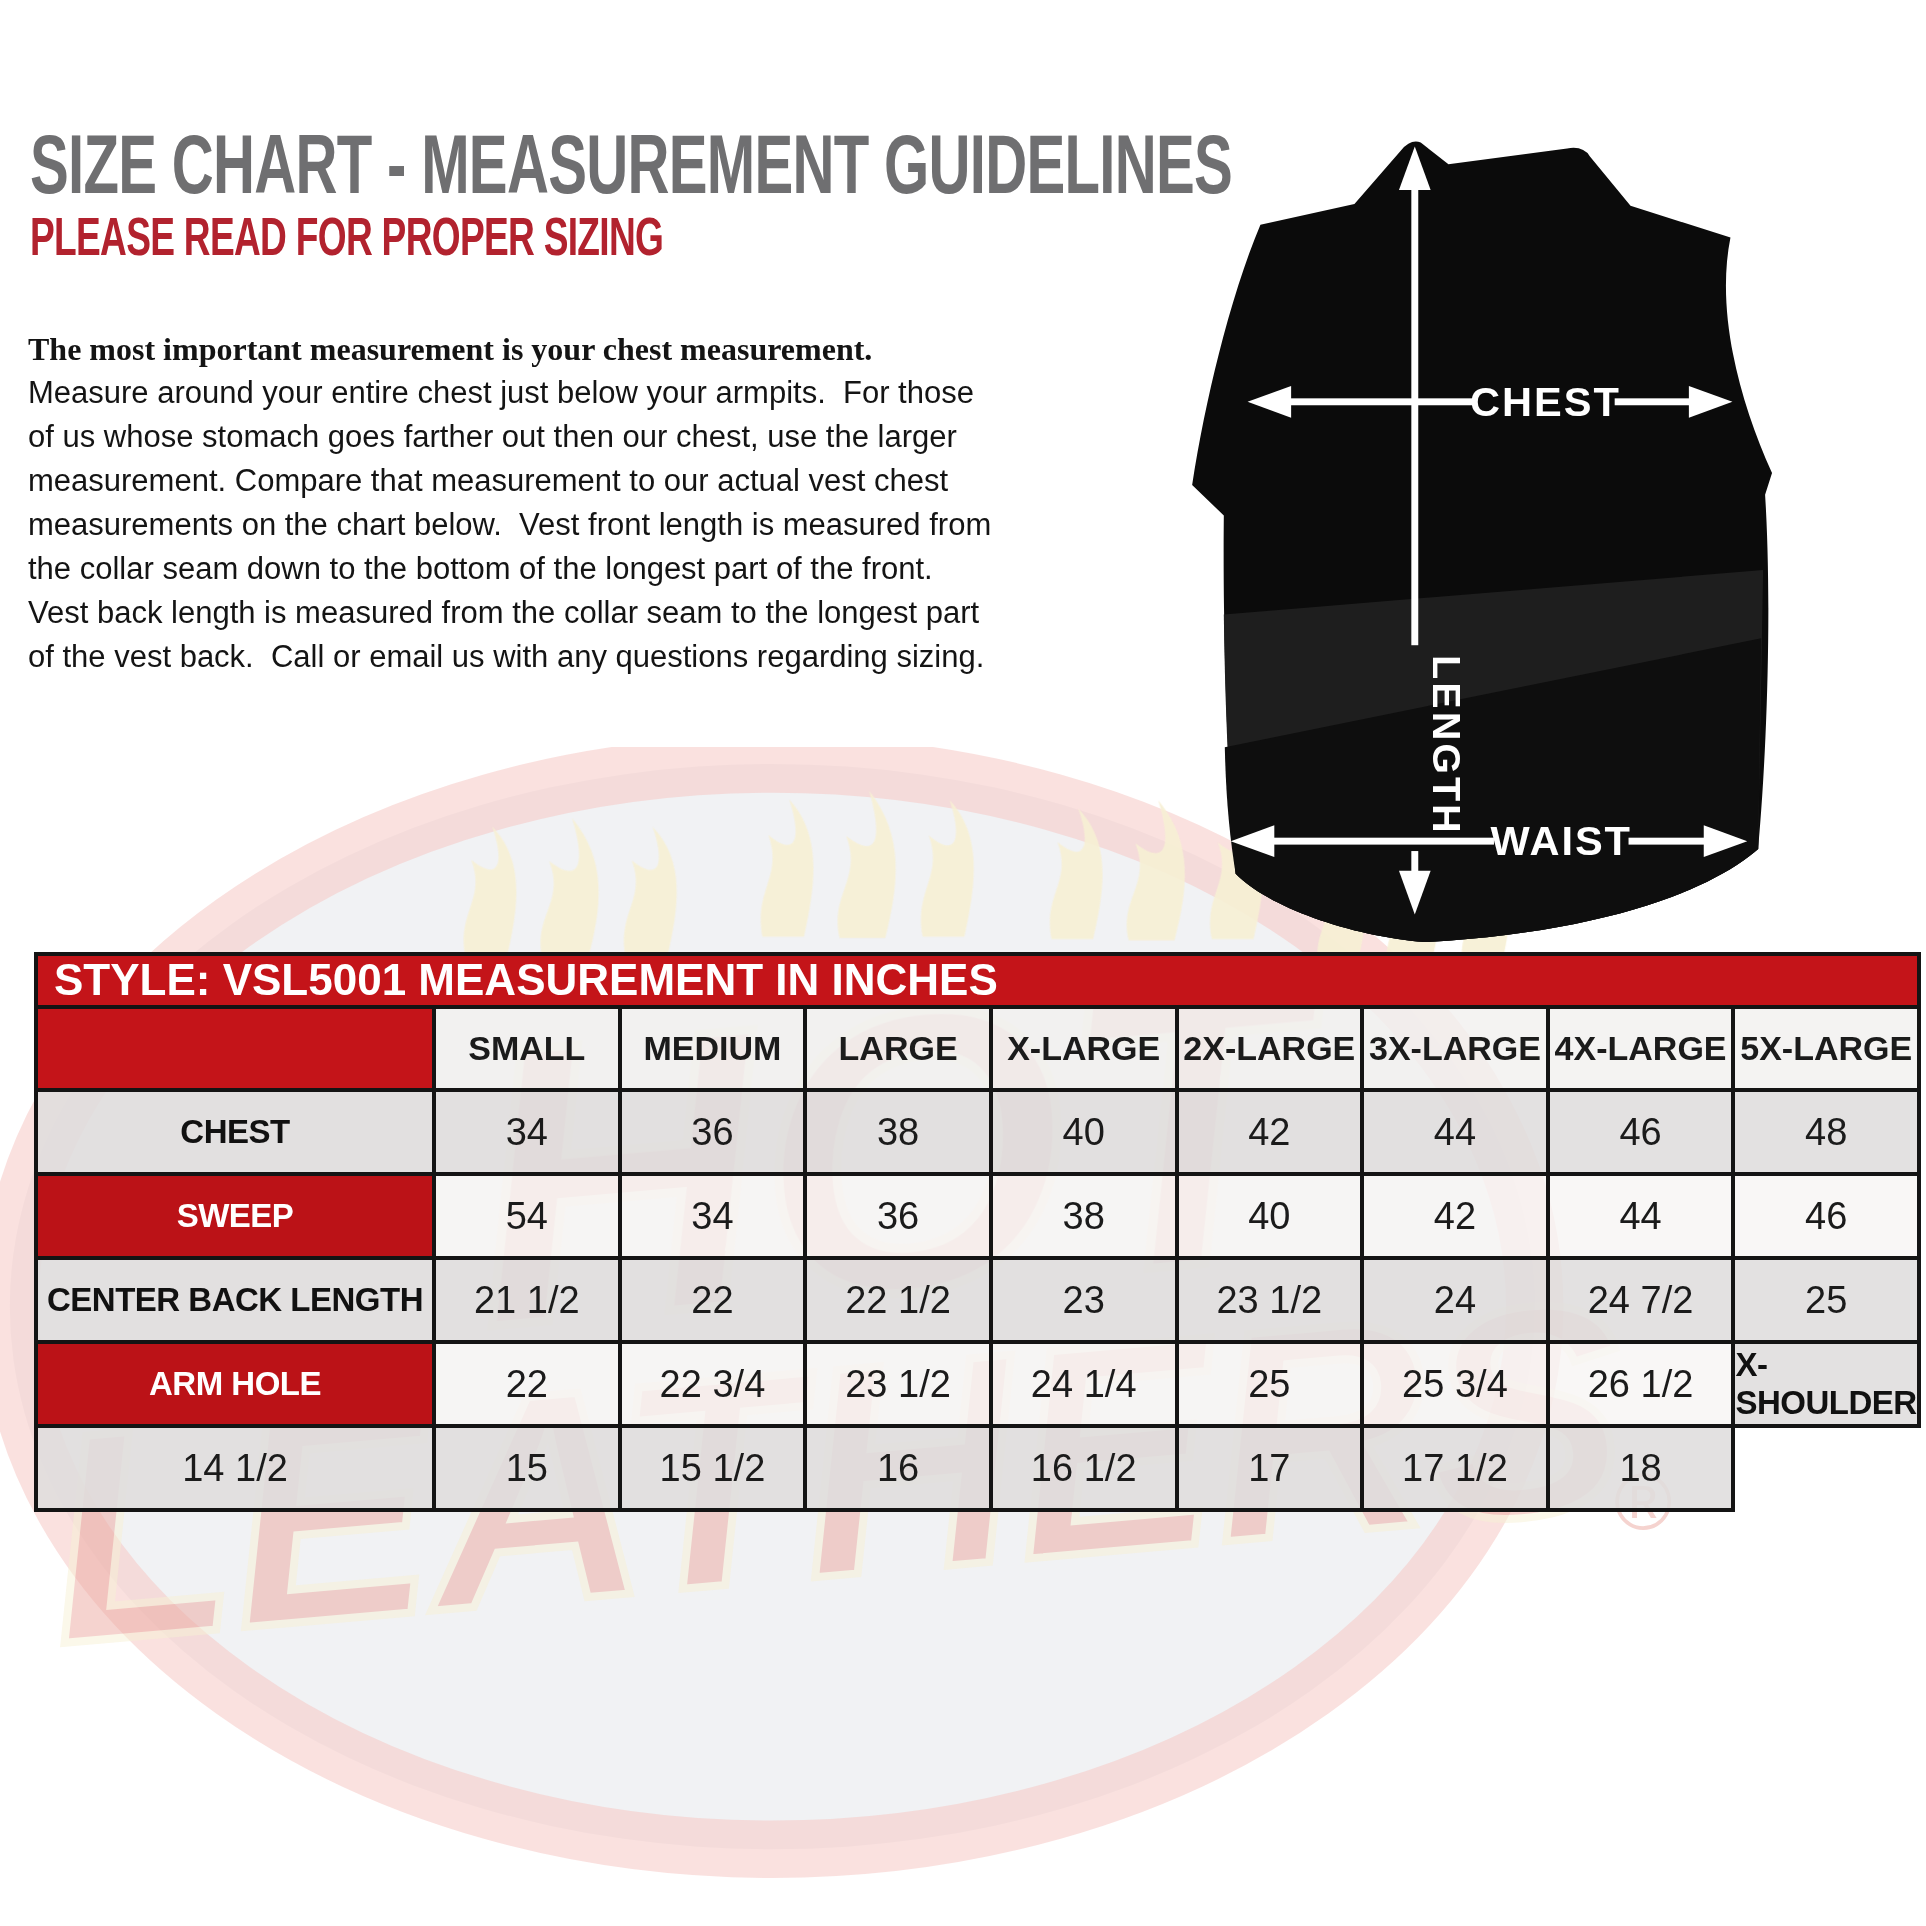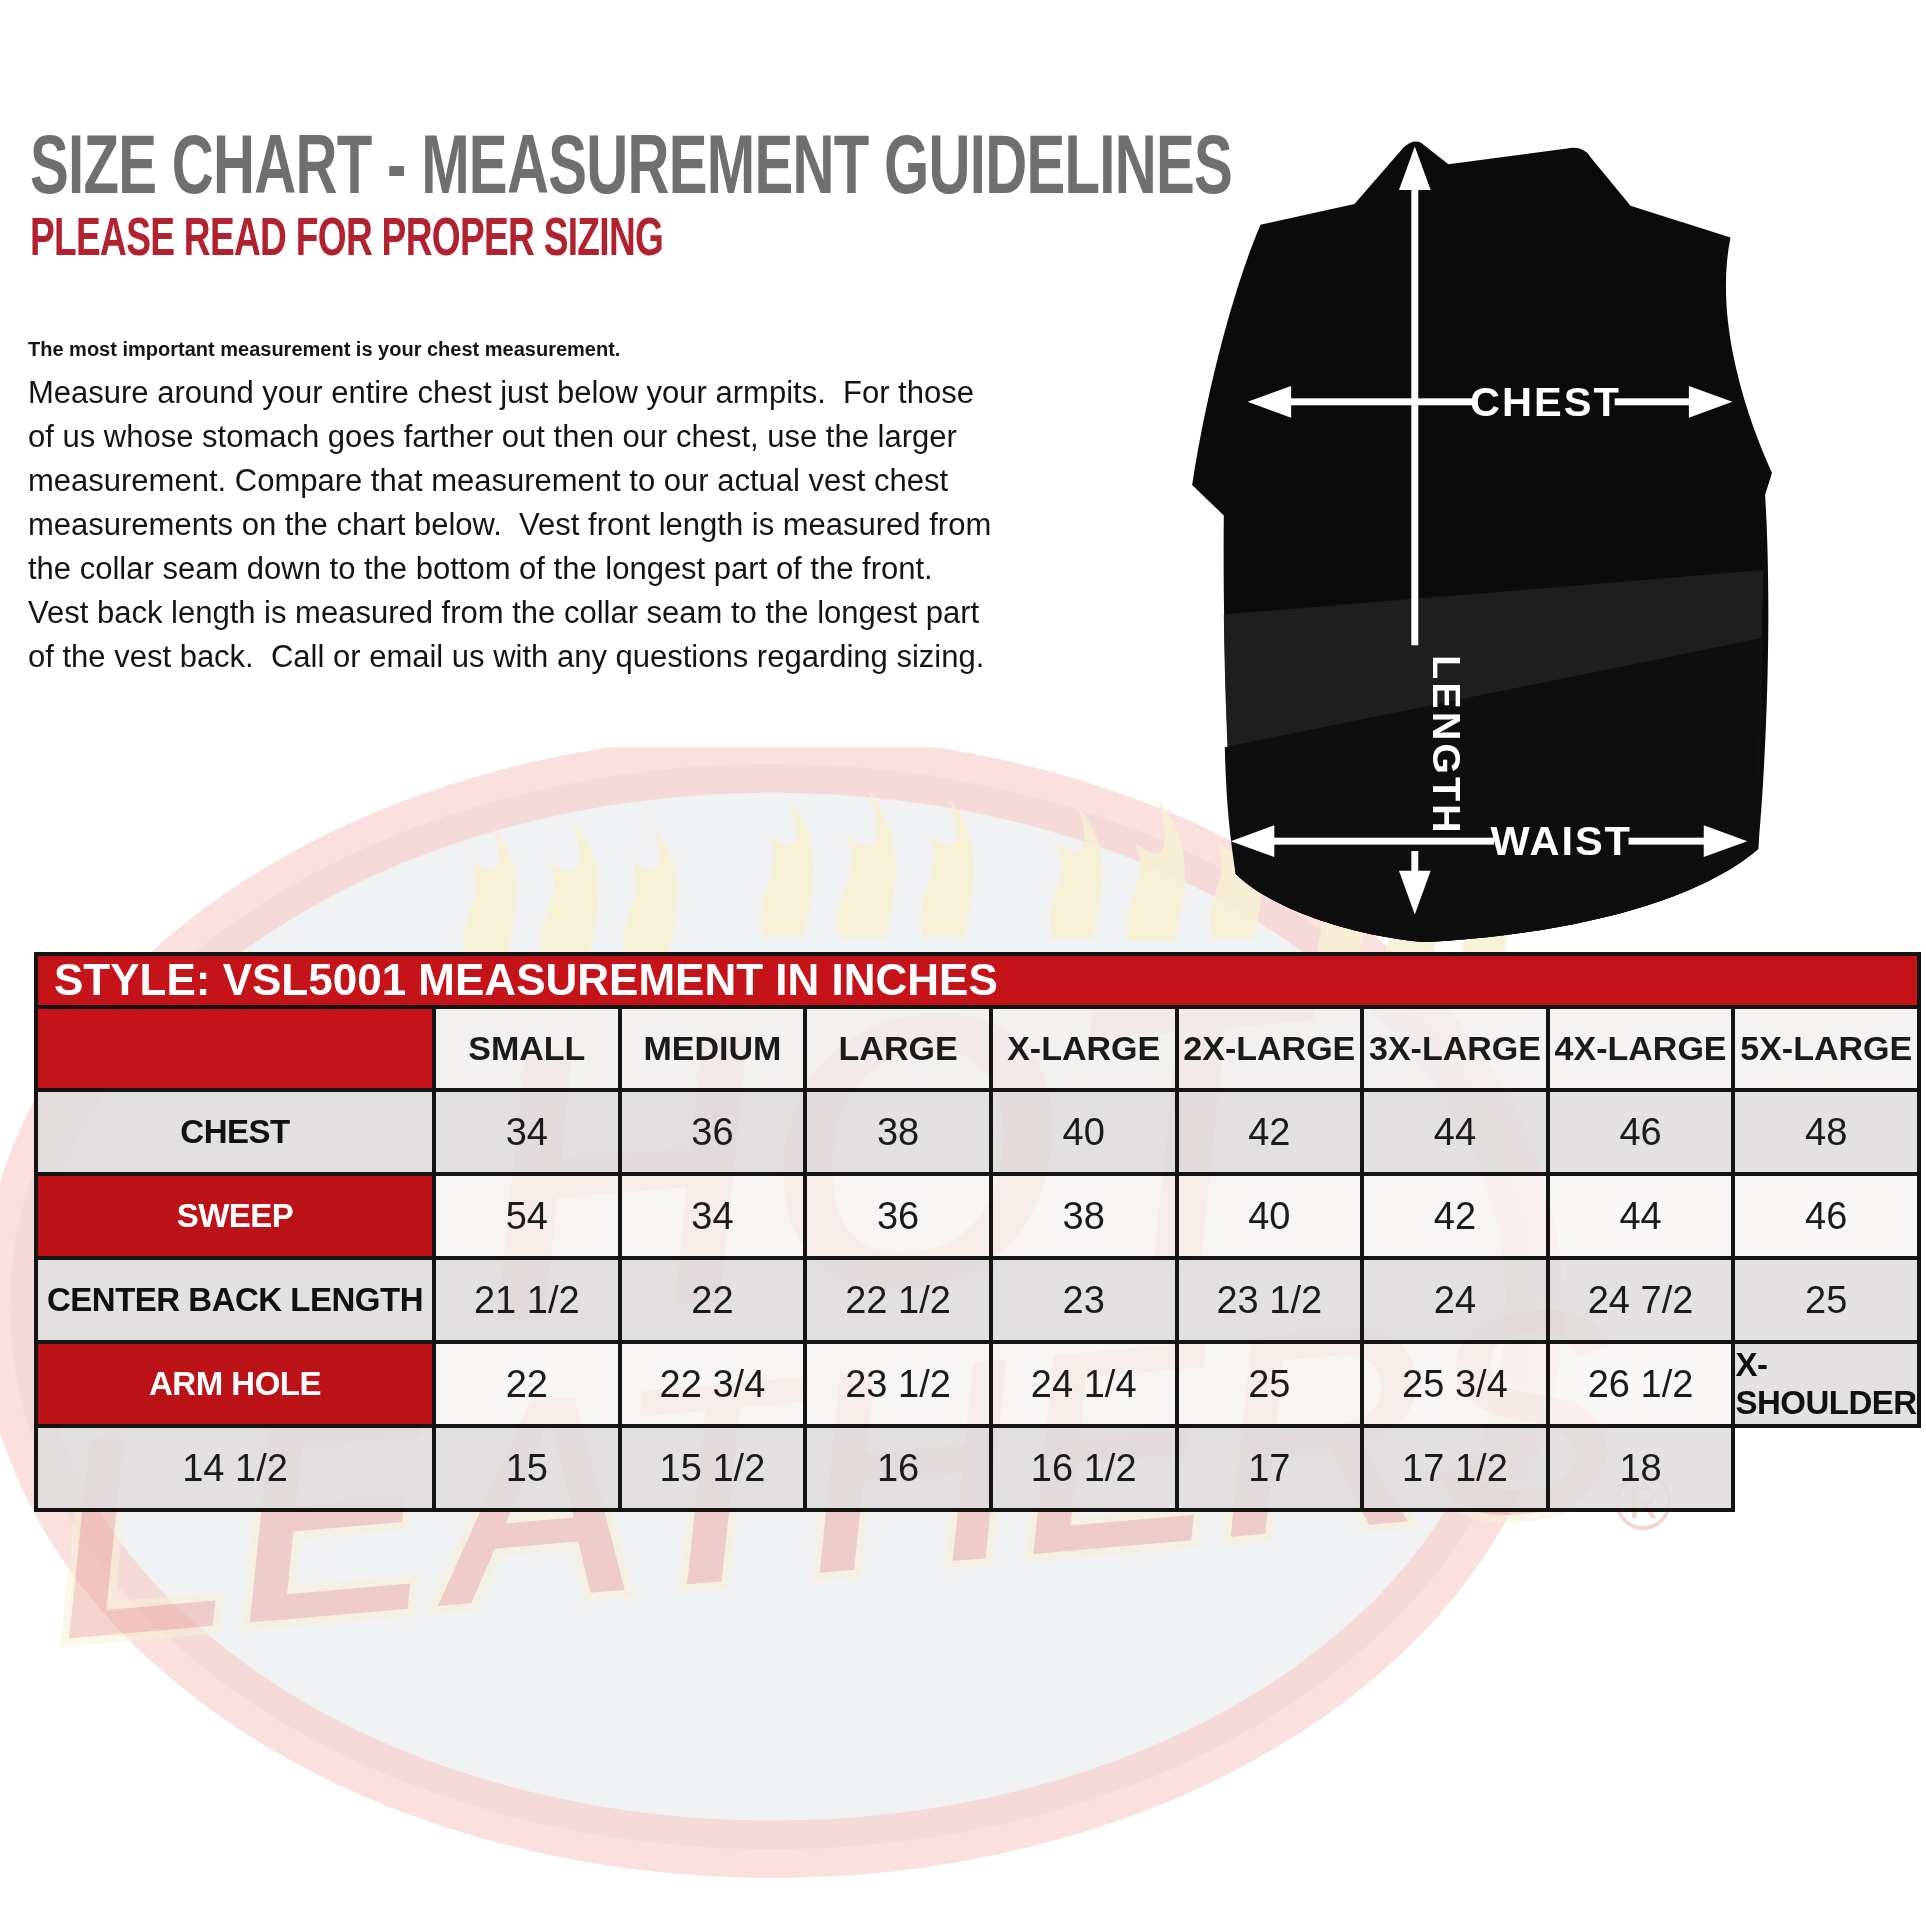--- a/index.html
+++ b/index.html
@@ -10,21 +10,21 @@
   .title{position:absolute;left:30px;top:117px;margin:0;color:#6f6f71;font-size:83px;
          font-weight:bold;white-space:nowrap;letter-spacing:-1px;
          transform:scaleX(0.70);transform-origin:left top;}
   .subtitle{position:absolute;left:30px;top:206px;margin:0;color:#b2222e;font-size:53px;
             font-weight:bold;white-space:nowrap;letter-spacing:-1px;
             transform:scaleX(0.70);transform-origin:left top;}
 
   
   .intro{position:absolute;left:28px;top:327px;color:#141414;font-size:31px;line-height:44px;}
   .intro .line{white-space:pre;}
-  .intro .line.bold{font-weight:bold;font-size:20px;}
+  .intro .line.bold{font-weight:bold;font-size:32px;font-family:Liberation Serif, serif;}
 
   
   .watermark{position:absolute;left:-10px;top:747px;width:1723px;height:1139px;z-index:0;pointer-events:none;}
 
   
   .vest{position:absolute;left:1173px;top:99px;width:634px;height:851px;z-index:1;}
 
   
   .size-table{position:absolute;left:12px;top:952px;width:1887px;z-index:2;padding-left:22px;}
   .banner{box-sizing:border-box;width:100%;height:57px;background:#c41419;border:4px solid #141414;

